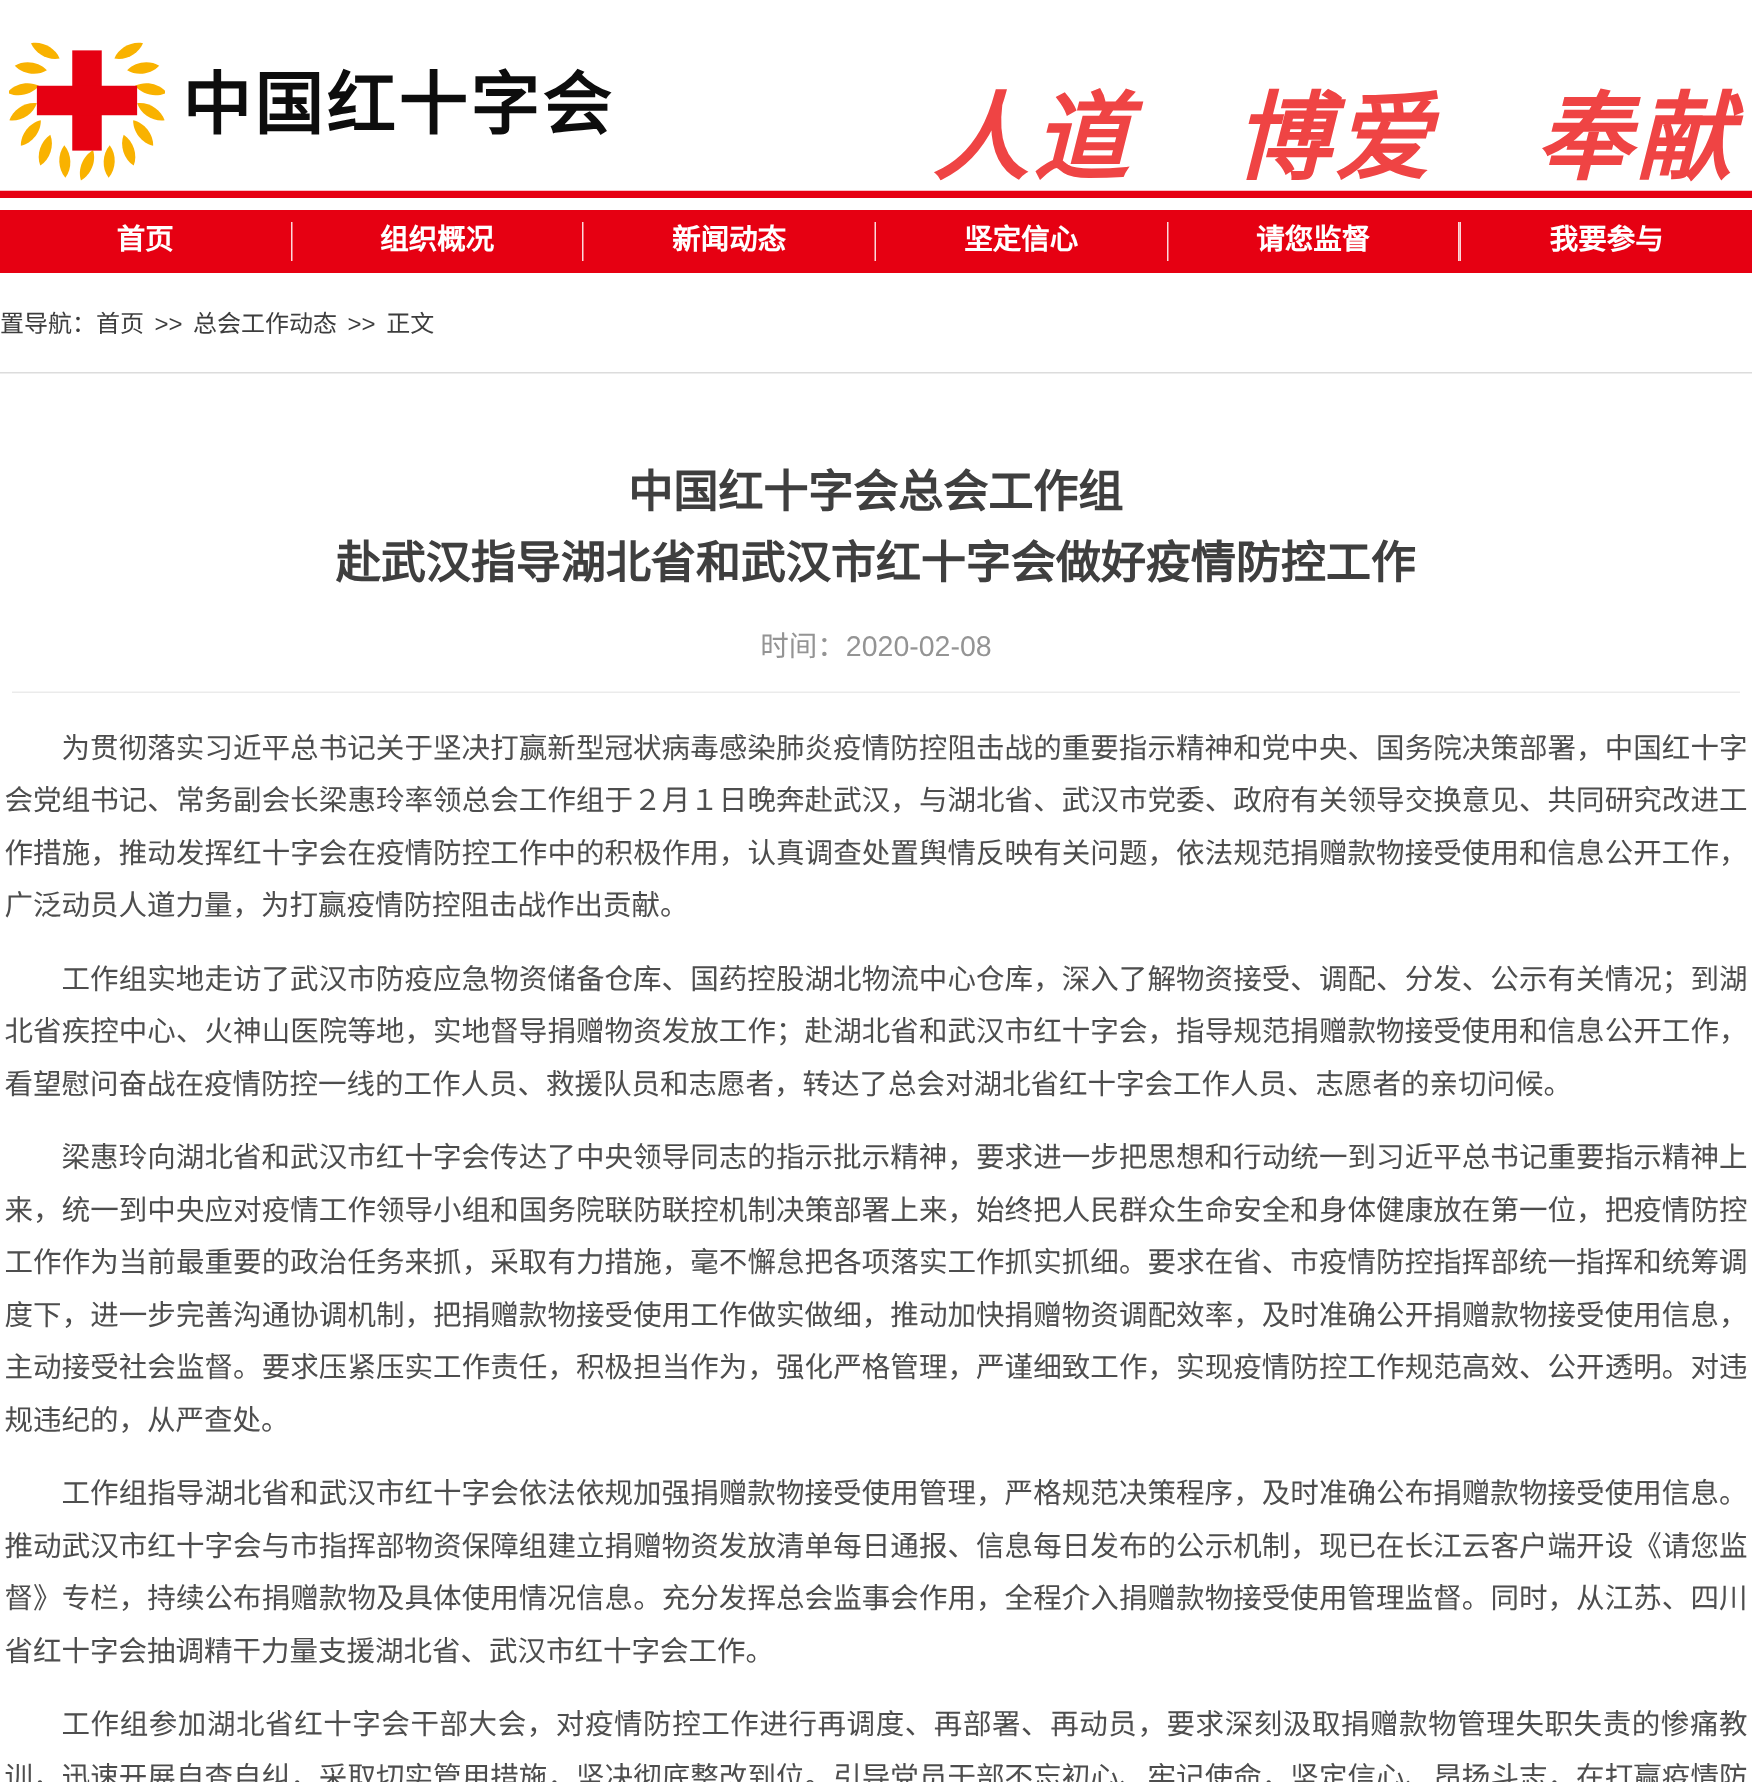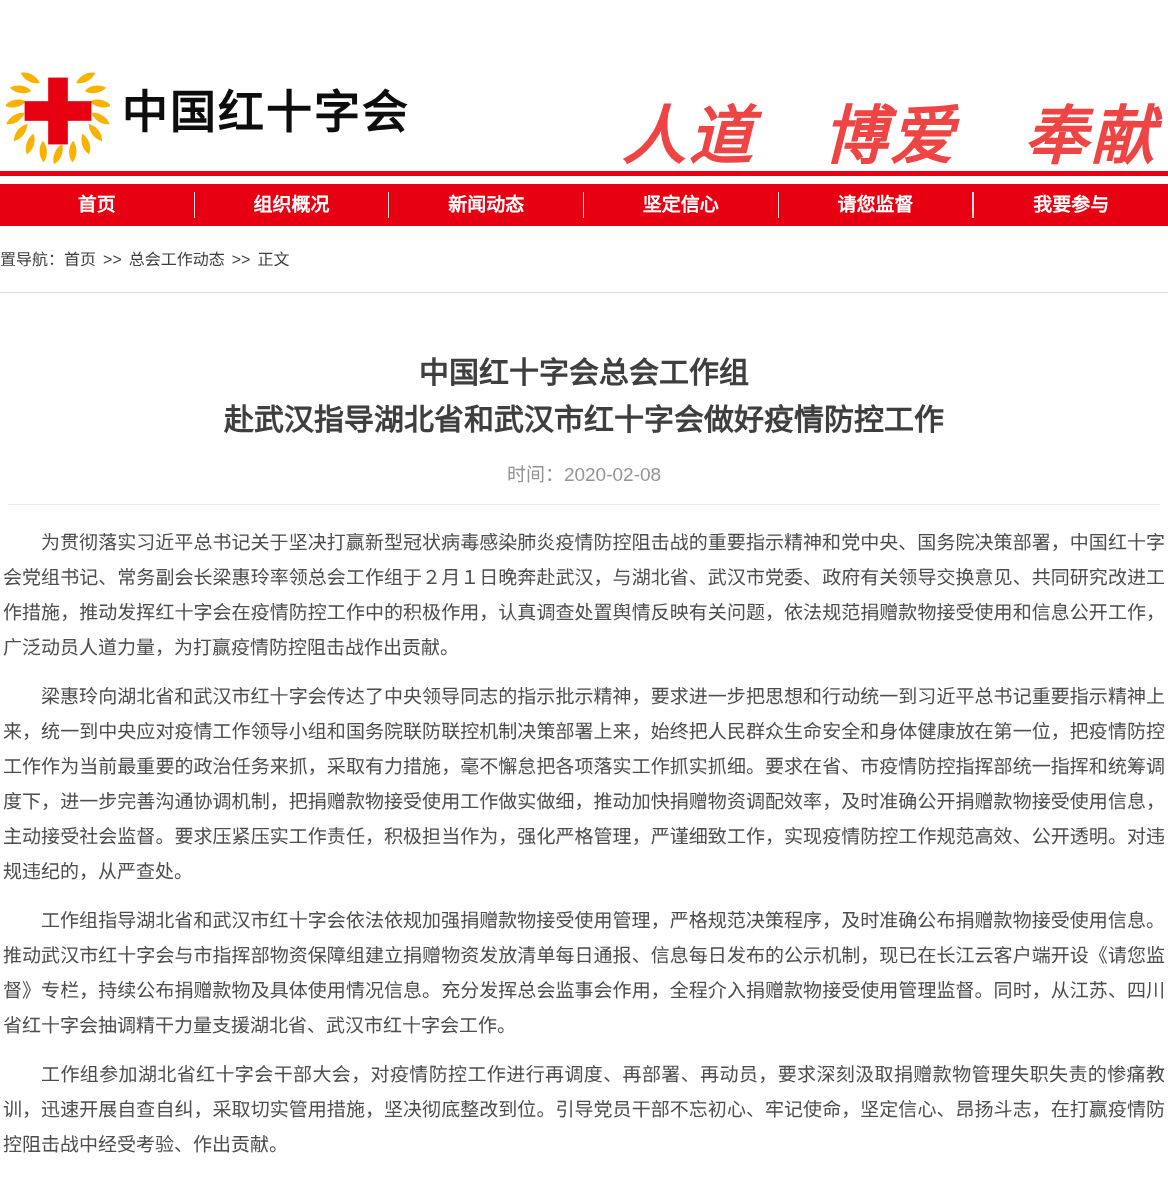--- a/index.html
+++ b/index.html
@@ -3,21 +3,21 @@
 <meta charset="utf-8">
 <style>
   html,body{margin:0;padding:0;background:#fff;}
   body{
     width:1168px;height:1188px;overflow:hidden;position:relative;
     font-family:"Liberation Sans","DejaVu Sans",sans-serif;
   }
   a{color:inherit;text-decoration:none;}
 
   
-  .site-header{height:127px;position:relative;background:#fff;margin-top:44px;}
+  .site-header{height:127px;position:relative;background:#fff;}
   .logo-wrap{display:flex;align-items:center;padding:10px 0 0 6px;}
   .emblem{flex:0 0 auto;}
   .logo-text{margin-left:12px;}
   .logo-cn{font-size:46px;font-weight:bold;color:#0d0d0d;letter-spacing:2px;line-height:1.08;}
   .logo-en{font-size:21px;font-weight:bold;color:#0d0d0d;margin-top:3px;letter-spacing:.5px;}
   .slogan{
     position:absolute;right:10px;top:40px;
     color:#ef4444;font-size:64px;font-weight:bold;font-style:italic;
     font-family:"Liberation Serif","DejaVu Serif",serif;
     letter-spacing:3px;white-space:nowrap;
@@ -121,17 +121,18 @@
   </h1>
 
   <div class="article-meta">
     <span>时间：</span><span>2020-02-08</span>
   </div>
 
   <hr class="title-divider">
 
   <div class="article-body">
     <p>为贯彻落实习近平总书记关于坚决打赢新型冠状病毒感染肺炎疫情防控阻击战的重要指示精神和党中央、国务院决策部署，中国红十字会党组书记、常务副会长梁惠玲率领总会工作组于２月１日晚奔赴武汉，与湖北省、武汉市党委、政府有关领导交换意见、共同研究改进工作措施，推动发挥红十字会在疫情防控工作中的积极作用，认真调查处置舆情反映有关问题，依法规范捐赠款物接受使用和信息公开工作，广泛动员人道力量，为打赢疫情防控阻击战作出贡献。</p>
+    <p>工作组实地走访了武汉市防疫应急物资储备仓库、国药控股湖北物流中心仓库，深入了解物资接受、调配、分发、公示有关情况；到湖北省疾控中心、火神山医院等地，实地督导捐赠物资发放工作；赴湖北省和武汉市红十字会，指导规范捐赠款物接受使用和信息公开工作，看望慰问奋战在疫情防控一线的工作人员、救援队员和志愿者，转达了总会对湖北省红十字会工作人员、志愿者的亲切问候。</p>
     <p>梁惠玲向湖北省和武汉市红十字会传达了中央领导同志的指示批示精神，要求进一步把思想和行动统一到习近平总书记重要指示精神上来，统一到中央应对疫情工作领导小组和国务院联防联控机制决策部署上来，始终把人民群众生命安全和身体健康放在第一位，把疫情防控工作作为当前最重要的政治任务来抓，采取有力措施，毫不懈怠把各项落实工作抓实抓细。要求在省、市疫情防控指挥部统一指挥和统筹调度下，进一步完善沟通协调机制，把捐赠款物接受使用工作做实做细，推动加快捐赠物资调配效率，及时准确公开捐赠款物接受使用信息，主动接受社会监督。要求压紧压实工作责任，积极担当作为，强化严格管理，严谨细致工作，实现疫情防控工作规范高效、公开透明。对违规违纪的，从严查处。</p>
     <p>工作组指导湖北省和武汉市红十字会依法依规加强捐赠款物接受使用管理，严格规范决策程序，及时准确公布捐赠款物接受使用信息。推动武汉市红十字会与市指挥部物资保障组建立捐赠物资发放清单每日通报、信息每日发布的公示机制，现已在长江云客户端开设《请您监督》专栏，持续公布捐赠款物及具体使用情况信息。充分发挥总会监事会作用，全程介入捐赠款物接受使用管理监督。同时，从江苏、四川省红十字会抽调精干力量支援湖北省、武汉市红十字会工作。</p>
     <p>工作组参加湖北省红十字会干部大会，对疫情防控工作进行再调度、再部署、再动员，要求深刻汲取捐赠款物管理失职失责的惨痛教训，迅速开展自查自纠，采取切实管用措施，坚决彻底整改到位。引导党员干部不忘初心、牢记使命，坚定信心、昂扬斗志，在打赢疫情防控阻击战中经受考验、作出贡献。</p>
   </div>
 </div>
 
 </body></html>

